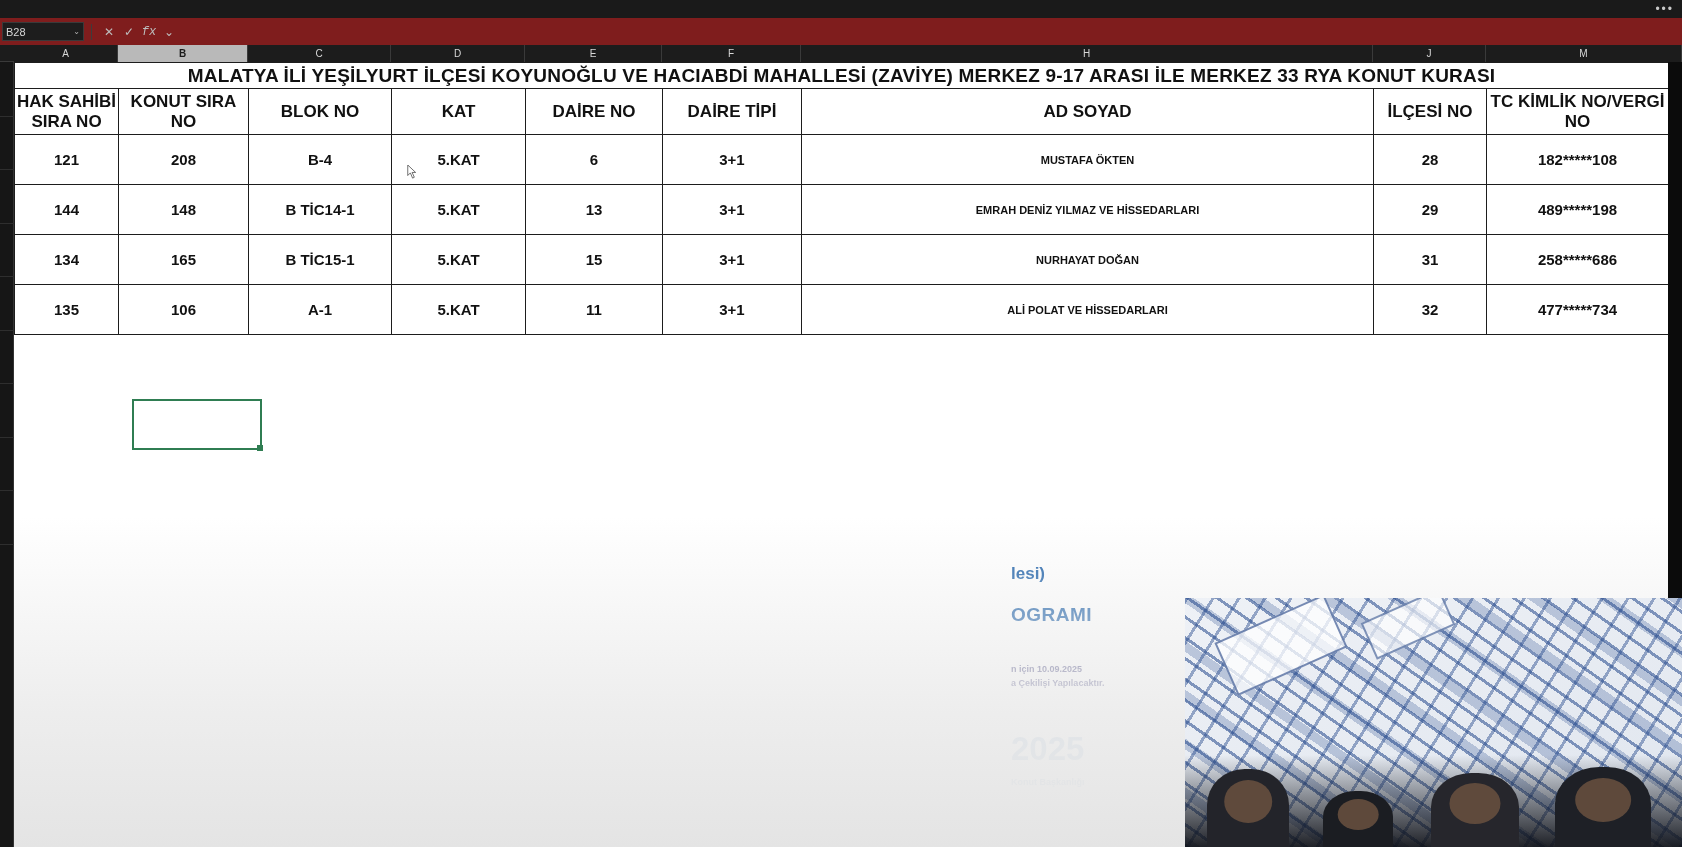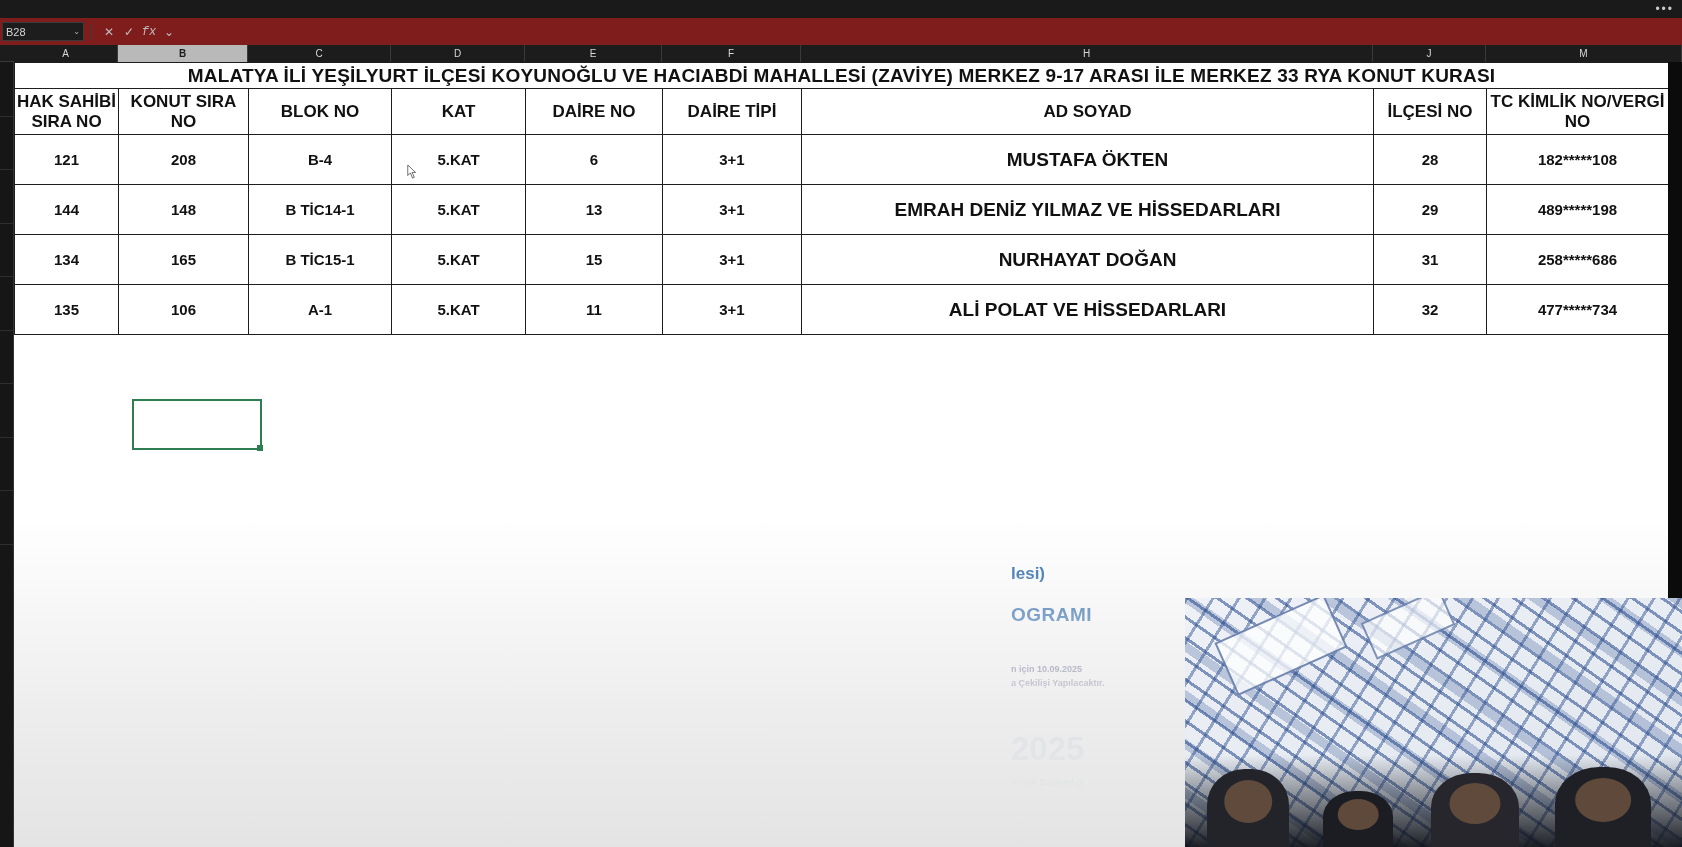--- a/index.html
+++ b/index.html
@@ -120,21 +120,21 @@
     line-height: 1.15;
     background: #ffffff;
     margin-top: 44px;
   }
   .data-row td {
     height: 50px;
     font-size: 15px;
   }
   td.shaded { background: #e9e9e9; }
   td.blankcell { border: 1px solid #1d1d1d; }
-  .data-row td.name { font-size: 19px; }
+  .data-row td.name { font-size: 11px; }
 
   
   .selbox {
     position: absolute;
     left: 118px; top: 337px;
     width: 130px; height: 51px;
     border: 2px solid #2f7d52;
     background: transparent;
     pointer-events: none;
   }

